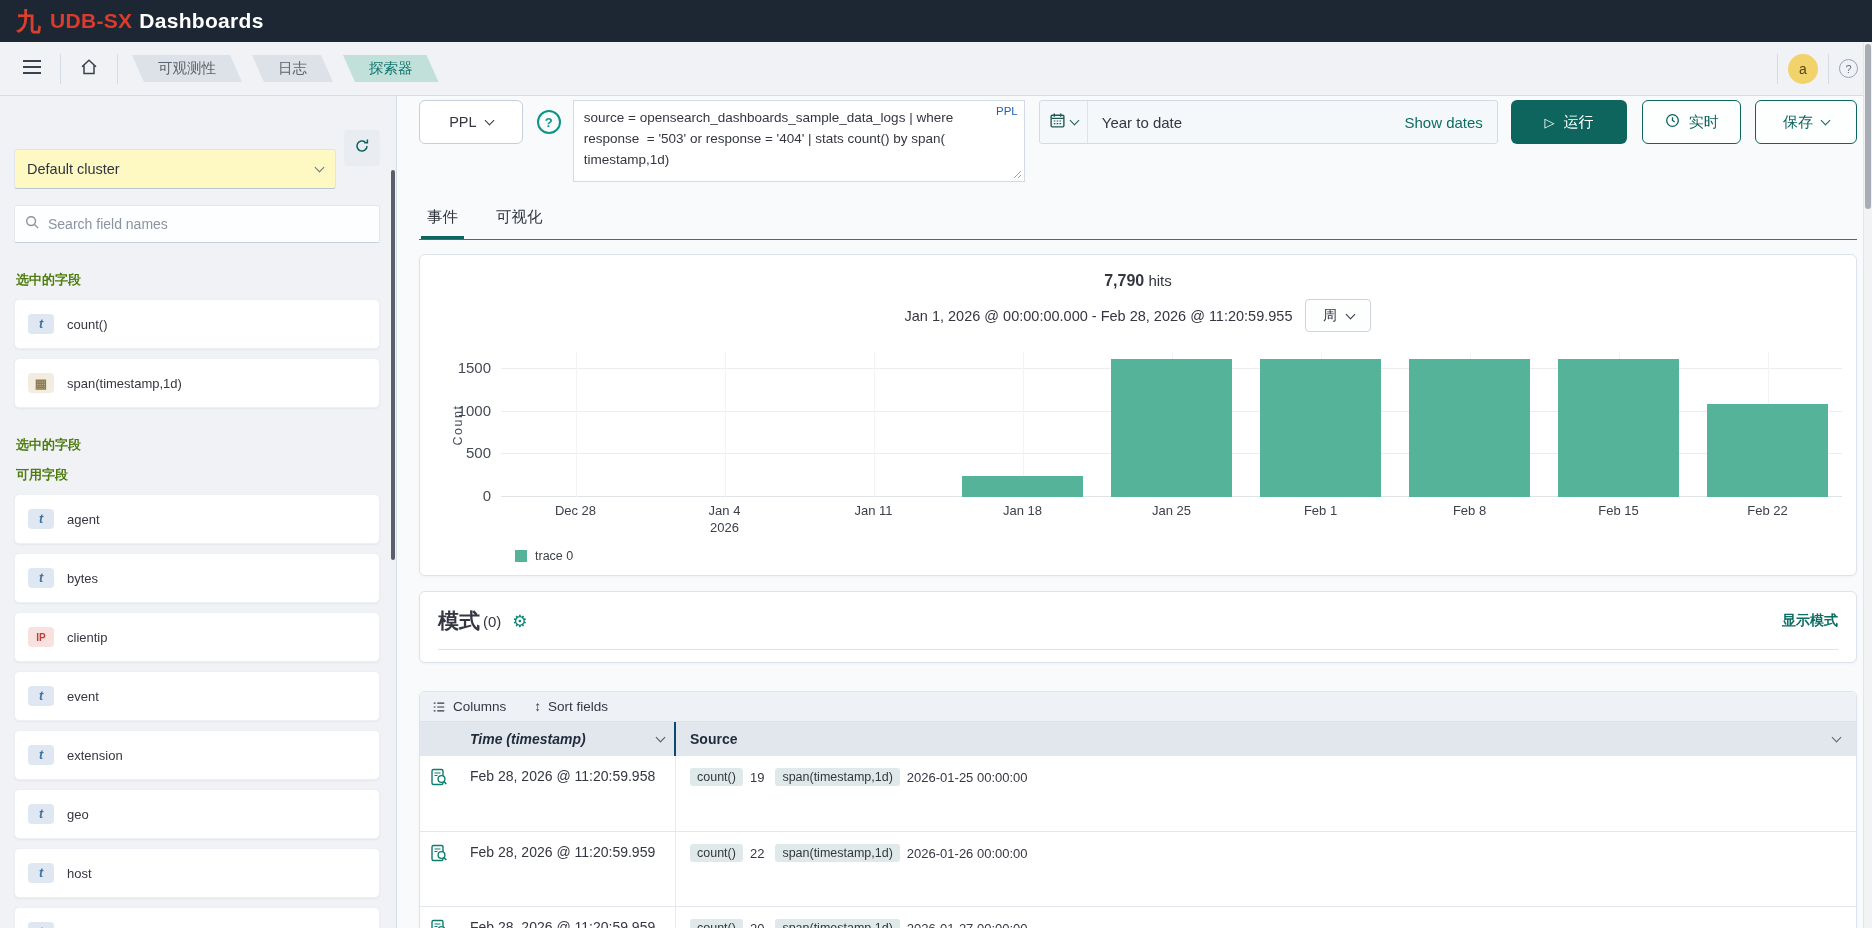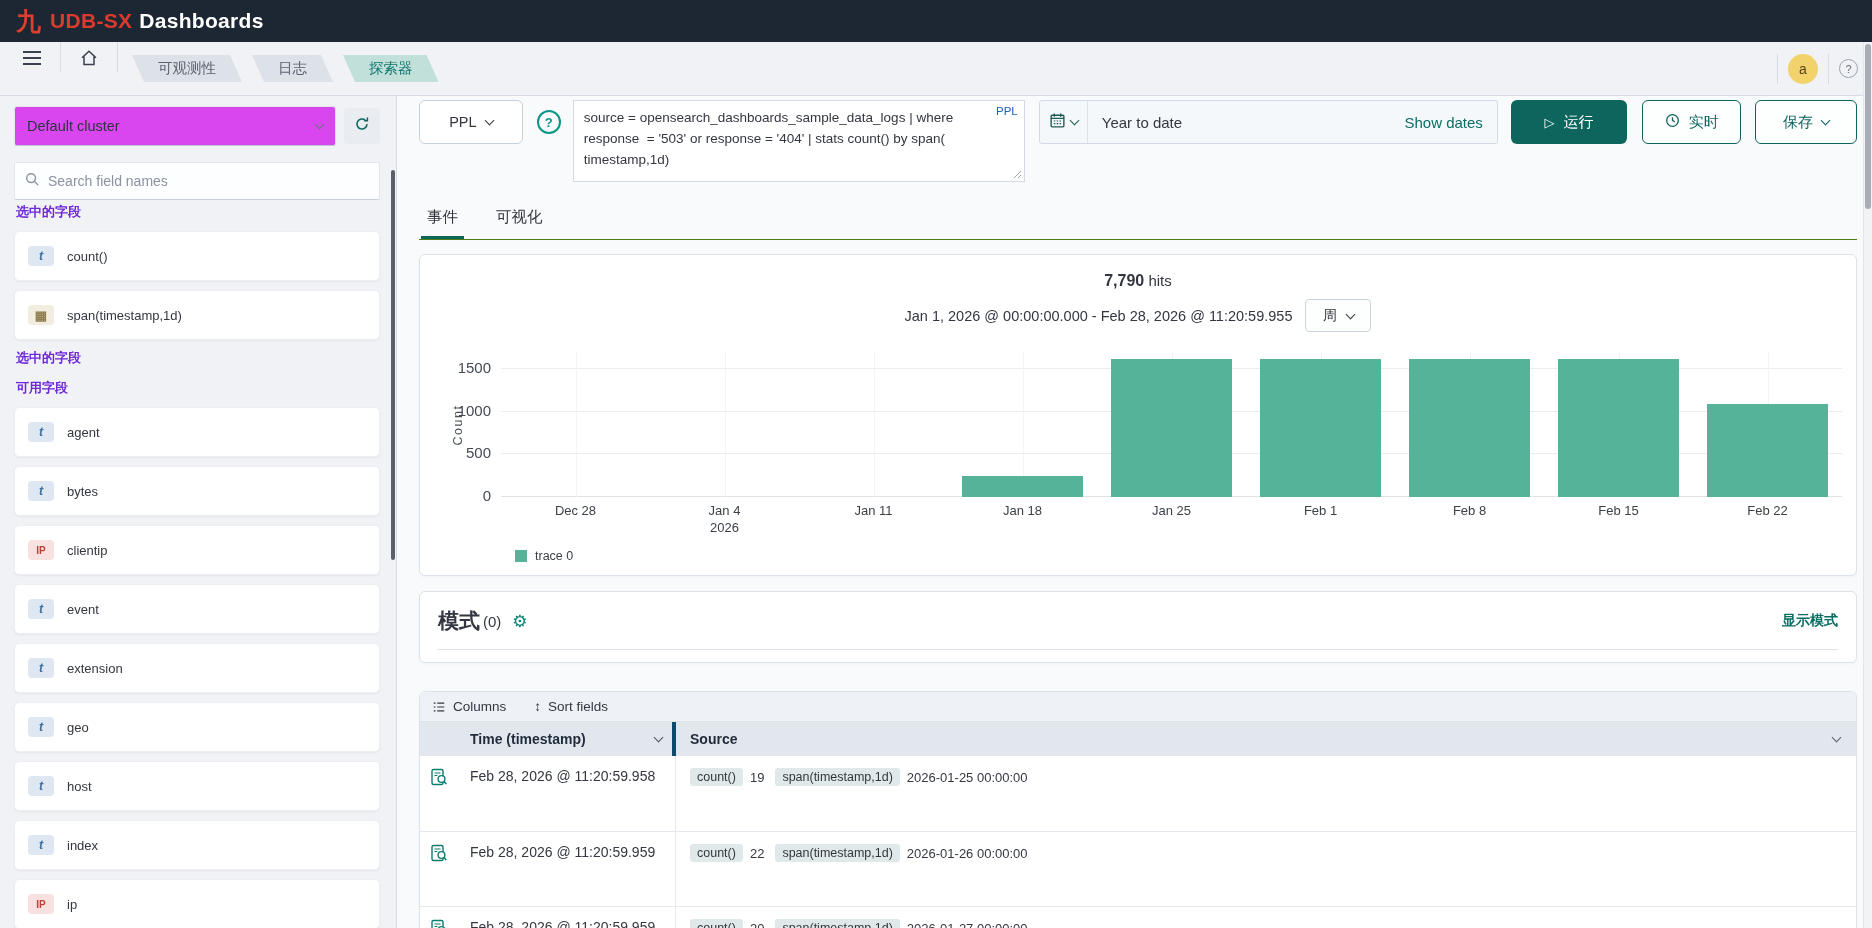--- a/index.html
+++ b/index.html
@@ -8,21 +8,21 @@
 
   
   .app-header { height:42px; background:#1d2733; display:flex; align-items:center; padding:0 16px; }
   .logo-glyph { color:#d9402e; font-size:25px; font-weight:bold; margin-right:9px; line-height:1; }
   .brand { font-size:21px; font-weight:bold; letter-spacing:.3px; }
   .brand .red { color:#dd3a2e; }
   .brand .white { color:#ffffff; margin-left:7px; }
 
   
   .nav-bar { height:54px; background:#f0f2f5; border-bottom:1px solid #d6dce5;
-             display:flex; padding:0 14px; }
+             display:flex; align-items:center; padding:0 14px; }
   .icon-btn { width:36px; height:36px; display:flex; align-items:center; justify-content:center; color:#39424d; }
   .vsep { width:1px; height:30px; background:#d6dce5; margin:0 10px; }
   .crumbs { display:flex; align-items:center; gap:10px; margin-left:4px; }
   .crumb { height:27px; padding:0 26px; display:flex; align-items:center; font-size:14.5px;
            color:#5c6470; background:#dde1e8;
            clip-path:polygon(0 0, calc(100% - 12px) 0, 100% 100%, 12px 100%); }
   .crumb.active { background:#c2e0da; color:#0f766e; }
   .nav-right { margin-left:auto; display:flex; align-items:center; }
   .avatar { width:30px; height:30px; border-radius:50%; background:#f2d26a; color:#57431a;
             display:flex; align-items:center; justify-content:center; font-size:14px; }
@@ -32,31 +32,31 @@
   .chev { width:7px; height:7px; border-right:1.6px solid currentColor; border-bottom:1.6px solid currentColor;
           transform:rotate(45deg); display:inline-block; margin-top:-3px; }
 
   
   .content { display:flex; height:832px; }
 
   
   .sidebar { width:397px; background:#f0f2f5; border-right:1px solid #d6dce5; padding:10px 16px 0 14px;
              position:relative; overflow:hidden; flex:0 0 397px; }
   .cluster-row { display:flex; gap:8px; align-items:center; }
-  .cluster-select { flex:1; height:40px; background:#d946ef; border:1px solid #dfe5ec; border-bottom-color:#bcc6d2;
-                    border-radius:3px; display:flex; align-items:center; padding:0 12px; font-size:14.5px; color:#2f3540; }
+  .cluster-select { flex:1; height:40px; background:#fef9c3; border:1px solid #dfe5ec; border-bottom-color:#bcc6d2;
+                    border-radius:3px; display:flex; align-items:center; padding:0 12px; font-size:14.5px; color:#2f3540;margin-top:43px; }
   .cluster-select .chev { margin-left:auto; color:#69707d; }
   .refresh-btn { width:36px; height:36px; background:#e9edf1; border-radius:4px; color:#0d655e;
                  display:flex; align-items:center; justify-content:center; }
   .search-box { margin-top:16px; height:38px; background:#fdfeff; border:1px solid #e2e7ee; border-bottom-color:#c8d1dc;
                 border-radius:2px; display:flex; align-items:center; padding:0 10px; gap:8px; color:#8b93a0; }
   .search-box input { border:none; outline:none; background:transparent; font-size:14px; color:#343741; width:100%;
                       font-family:"Liberation Sans",sans-serif; }
   .search-box input::placeholder { color:#8b93a0; }
-  .fields-header { font-size:13px; font-weight:bold; color:#6d28d9; margin:3px 2px 10px; }
+  .fields-header { font-size:13px; font-weight:bold; color:#4d7c0f; margin:28px 2px 10px; }
   .field-card { background:#fff; border:1px solid #eceff3; border-radius:5px; box-shadow:0 1px 2px rgba(0,0,0,.05);
                 height:50px; display:flex; align-items:center; gap:13px; padding:0 13px; margin-bottom:9px; }
   .fbadge { min-width:26px; height:20px; border-radius:4px; display:flex; align-items:center; justify-content:center;
             font-size:12.5px; font-weight:bold; padding:0 4px; }
   .fbadge.t   { background:#dfe8f2; color:#41729f; font-style:italic; }
   .fbadge.ip  { background:#f8e1df; color:#bb4138; font-size:10px; font-style:normal; }
   .fbadge.date{ background:#f2edde; color:#8f7e52; font-size:13px; }
   .fname { font-size:13px; color:#343741; }
   .sidebar-thumb { position:absolute; right:1px; top:74px; width:4px; height:390px; background:#5a6069; border-radius:2px; }
 
@@ -133,21 +133,21 @@
 
   
   .table-panel { margin-top:28px; height:420px; overflow:hidden; padding:0; }
   .tbl-toolbar { height:30px; background:#eef1f5; border-bottom:1px solid #dde2e9; display:flex; align-items:center;
                  gap:28px; padding:0 12px; font-size:13.5px; color:#343741; border-radius:6px 6px 0 0; }
   .tbl-tool { display:flex; align-items:center; gap:7px; }
   .tbl-tool .ticon { color:#343741; display:flex; }
   .thead { display:flex; background:#e2e7ee; height:34px; align-items:center; font-size:14px; font-weight:bold; color:#1f2a3a; }
   .col-icon { width:38px; flex:0 0 38px; }
   .col-time { width:218px; flex:0 0 218px; padding-left:12px; display:flex; align-items:center; }
-  .thead .col-time { border-right:4px solid #0c4a6e; height:100%; }
+  .thead .col-time { border-right:2px solid #0c4a6e; height:100%;font-style:italic; }
   .sort-chev { margin-left:auto; margin-right:10px; color:#4a5564; }
   .col-source { flex:1; padding-left:14px; display:flex; align-items:center; }
   .head-opts { margin-left:auto; margin-right:16px; color:#5a6470; }
   .trow { display:flex; height:75px; border-top:1px solid #e4e8ee; align-items:stretch; background:#fff; }
   .trow:first-child { border-top:none; }
   .trow .col-icon { display:flex; justify-content:center; padding-top:11px; color:#0c7d6f; }
   .trow .col-time { border-right:1px solid #e6eaf0; padding-top:12px; font-size:14px; color:#343741; align-items:flex-start; }
   .trow .col-source { padding-top:12px; align-items:flex-start; flex-wrap:wrap; gap:7px; display:flex; align-content:flex-start; }
   .mark { background:#e0e9ea; border-radius:3px; padding:2px 7px; font-size:12.5px; color:#33373c; }
   .srcval { font-size:13px; color:#343741; margin-right:4px; padding-top:2px; }

